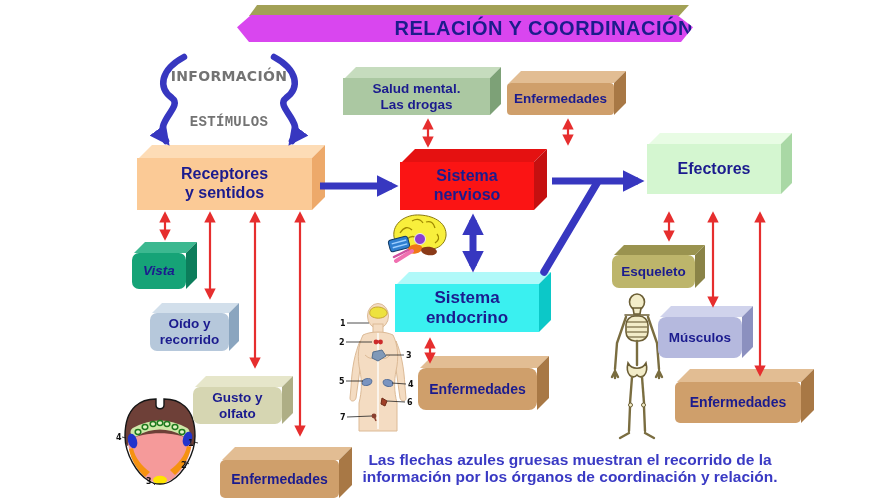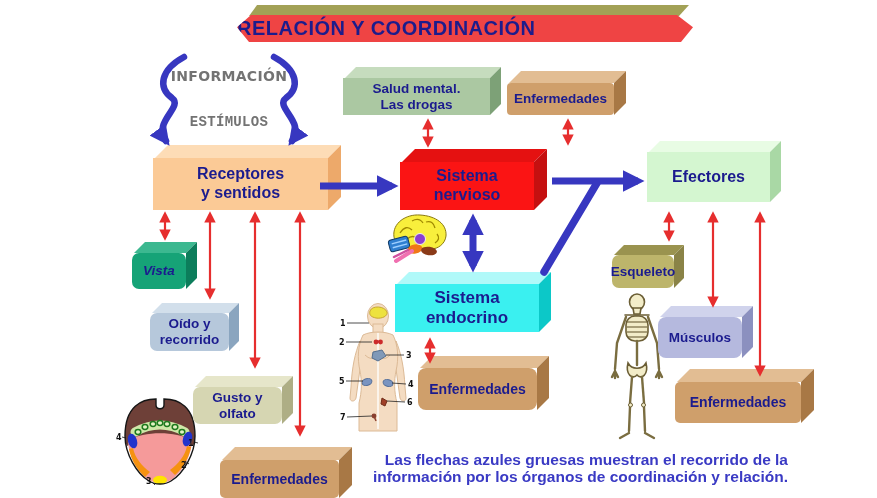--- a/index.html
+++ b/index.html
@@ -10,47 +10,47 @@
   .b3::before{content:"";position:absolute;left:2px;top:calc(-1*var(--d));
       width:calc(100% + var(--d) - 2px);height:var(--d);background:var(--top);
       clip-path:polygon(var(--d) 0, 100% 0, calc(100% - var(--d)) 100%, 0 100%);}
   .b3::after{content:"";position:absolute;right:calc(-1*var(--d));top:calc(-1*var(--d));
       width:var(--d);height:calc(100% + var(--d));background:var(--side);
       clip-path:polygon(0 var(--d), 100% 0, 100% calc(100% - var(--d)), 0 100%);}
   .b3 .face{position:absolute;inset:0;background:var(--face);display:flex;align-items:center;
       justify-content:center;text-align:center;font-weight:bold;color:#1b1b8e;
       white-space:pre-line;line-height:1.18;z-index:2;border-radius:var(--r,0px);}
   
-  #bx-receptores{left:137px;top:158px;width:175px;height:52px;--d:13px;--face:#fbca96;--top:#fddcb6;--side:#eda96a;font-size:16px;margin-left:16px;}
+  #bx-receptores{left:137px;top:158px;width:175px;height:52px;--d:13px;--face:#fbca96;--top:#fddcb6;--side:#eda96a;font-size:16px;}
   #bx-salud{left:343px;top:78px;width:104px;height:37px;--d:11px;--face:#abc8a2;--top:#c6dcbe;--side:#7da177;font-size:13.5px;padding-left:43px;}
   #bx-enf-nervioso{left:507px;top:83px;width:107px;height:32px;--d:12px;--face:#cf9f6b;--top:#e2bd93;--side:#a87845;font-size:13.5px;--r:4px;}
   #bx-nervioso{left:400px;top:162px;width:134px;height:48px;--d:13px;--face:#fb1414;--top:#e51111;--side:#c51010;font-size:16px;}
-  #bx-efectores{left:647px;top:152px;width:123px;height:50px;--d:11px;--face:#d4f6d0;--top:#e8fce4;--side:#a9d8a5;font-size:16px;}
+  #bx-efectores{left:647px;top:144px;width:134px;height:50px;--d:11px;--face:#d4f6d0;--top:#e8fce4;--side:#a9d8a5;font-size:16px;}
   #bx-vista{left:132px;top:253px;width:54px;height:36px;--d:11px;--face:#16a377;--top:#3cb890;--side:#0c7d5b;font-size:13.5px;font-style:italic;--r:7px;}
   #bx-oido{left:150px;top:313px;width:79px;height:38px;--d:10px;--face:#b6c8db;--top:#d2dfeb;--side:#8aa5bf;font-size:13.5px;--r:7px;}
   #bx-gusto{left:193px;top:387px;width:89px;height:37px;--d:11px;--face:#d6d6b2;--top:#e6e6ca;--side:#aeae85;font-size:13.5px;--r:7px;}
   #bx-enf-sentidos{left:220px;top:460px;width:119px;height:38px;--d:13px;--face:#cf9f6b;--top:#e2bd93;--side:#a87845;font-size:14px;--r:5px;}
   #bx-endocrino{left:395px;top:284px;width:144px;height:48px;--d:12px;--face:#3af0f0;--top:#b0f9f9;--side:#0cc8c8;font-size:17px;}
   #bx-enf-endocrino{left:418px;top:368px;width:119px;height:42px;--d:12px;--face:#cf9f6b;--top:#e2bd93;--side:#a87845;font-size:14px;--r:8px;}
-  #bx-esqueleto{left:612px;top:255px;width:62px;height:33px;--d:10px;--face:#bdb56b;--top:#9a934f;--side:#8a8347;font-size:13.5px;--r:7px;}
+  #bx-esqueleto{left:612px;top:255px;width:83px;height:33px;--d:10px;--face:#bdb56b;--top:#9a934f;--side:#8a8347;font-size:13.5px;--r:7px;}
   #bx-musculos{left:658px;top:317px;width:84px;height:41px;--d:11px;--face:#b5b9de;--top:#d0d3ec;--side:#8b90bf;font-size:13.5px;border-radius:16px;--r:8px;}
   #bx-enf-efectores{left:675px;top:382px;width:126px;height:41px;--d:13px;--face:#cf9f6b;--top:#e2bd93;--side:#a87845;font-size:14px;--r:5px;}
   
   #banner-top{position:absolute;left:249px;top:5px;width:440px;height:11px;background:#a2a156;
       clip-path:polygon(8px 0,100% 0,calc(100% - 10px) 100%,0 100%);}
-  #banner-front{position:absolute;left:237px;top:15px;width:456px;height:27px;background:#ef4444;
+  #banner-front{position:absolute;left:237px;top:15px;width:456px;height:27px;background:#d946ef;
       clip-path:polygon(14px 0,calc(100% - 16px) 0,100% 45%,calc(100% - 12px) 100%,12px 100%,0 45%);
-      display:flex;align-items:center;justify-content:flex-start;font-weight:bold;font-size:20px;
+      display:flex;align-items:center;justify-content:flex-end;font-weight:bold;font-size:20px;
       letter-spacing:.5px;color:#1c1c8c;}
   
   .stim{position:absolute;font-weight:bold;color:#737373;font-size:14px;
         font-family:"DejaVu Sans",sans-serif;letter-spacing:.3px;}
   #lbl-informacion{left:168px;top:68px;width:122px;text-align:center;}
   #lbl-estimulos{left:183px;top:114px;width:92px;text-align:center;font-family:Liberation Mono, monospace;}
-  #caption{position:absolute;left:352px;top:452px;width:436px;text-align:right;font-weight:bold;
+  #caption{position:absolute;left:352px;top:452px;width:436px;text-align:center;font-weight:bold;
       color:#3a3ac4;font-size:15.5px;line-height:1.07;white-space:pre-line;}
   
   .art{position:absolute;z-index:1;}
   #overlay{position:absolute;left:0;top:0;z-index:10;pointer-events:none;}
   .num{font:bold 8px "DejaVu Sans",sans-serif;fill:#111;}
 </style>
 </head>
 <body>
 
 <div id="canvas">

